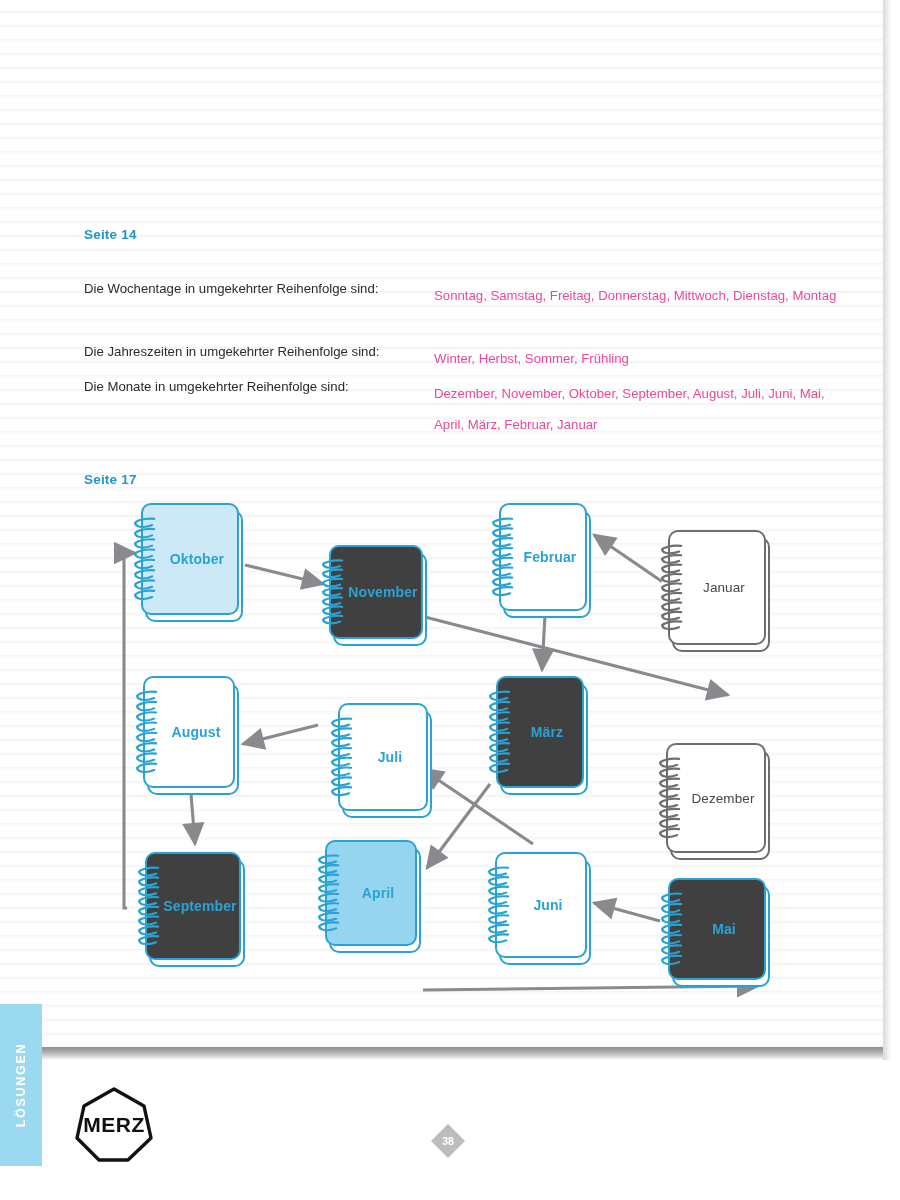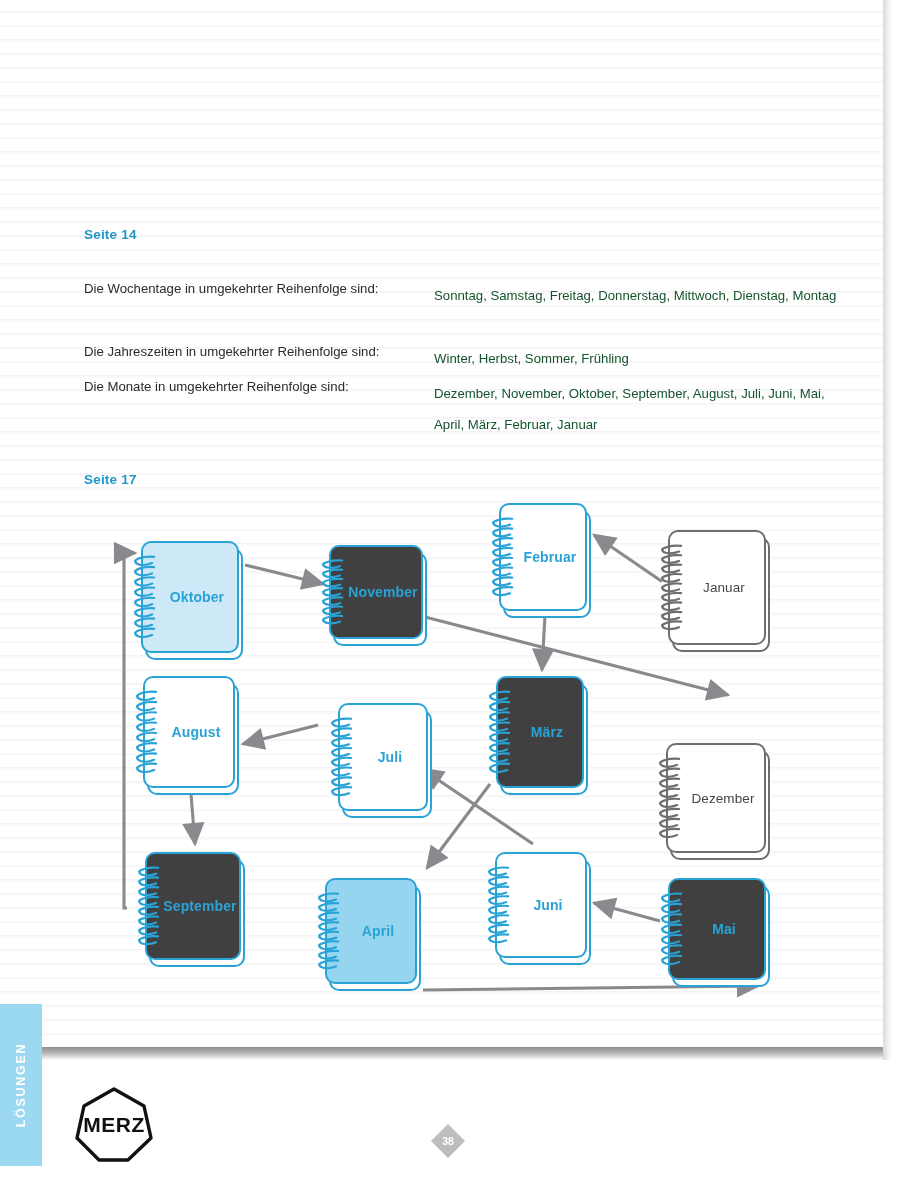--- a/index.html
+++ b/index.html
@@ -56,21 +56,21 @@
   #head-seite17{left:84px;top:472px;}
 
   
   .qa-row{position:absolute;left:84px;width:760px;}
   .qa-q{
     position:absolute;left:0;top:0;width:350px;
     color:#2b2b2b;font-size:13.2px;line-height:16px;
   }
   .qa-a{
     position:absolute;left:350px;top:0;width:410px;
-    color:#14532d;font-size:13.2px;line-height:30.5px;
+    color:#ec4899;font-size:13.2px;line-height:30.5px;
   }
   #qa-0{top:281px;}
   #qa-1{top:344px;}
   #qa-2{top:379px;}
 
   
   #diagram{position:absolute;left:0;top:0;width:883px;height:1047px;}
   #arrow-layer{position:absolute;left:0;top:0;width:883px;height:1047px;z-index:5;}
 
   
@@ -170,21 +170,21 @@
           <path d="M545,615 L542,670"></path>
           <path d="M490,784 L427,868"></path>
           <path d="M423,990 L758,986"></path>
           <path d="M660,921 L594,903"></path>
           <path d="M533,844 L422,769"></path>
           <path d="M318,725 L243,744"></path>
           <path d="M191,794 L195,844"></path>
           <path d="M127,908 L124,908 L124,553 L135,553"></path>
         </g>
     </svg>
-  <div class="nb fill-mid" style="left: 141px; top: 503px; width: 98px; height: 112px; margin-top: 38px;">
+  <div class="nb fill-mid" style="left: 141px; top: 503px; width: 98px; height: 112px;">
         <div class="shadow-sheet"></div>
         <div class="sheet">
           <span class="label">Oktober</span>
         </div>
         <div class="spiral">
           <svg viewBox="0 0 30 112" preserveAspectRatio="none" xmlns="http://www.w3.org/2000/svg">
             <path d="M22,9.20
                   C 11,7.76 2.5,12.80
                     3.2,14.00
                   C 3.9,19.52 13,20.00
@@ -620,21 +620,21 @@
                   C 3.9,88.04 13,88.50
                     20,85.05" fill="none" stroke="#29a3d6" stroke-width="2.5" stroke-linecap="round"></path>
             <path d="M22,89.65
                   C 11,88.27 2.5,93.10
                     3.2,94.25
                   C 3.9,99.54 13,100.00
                     20,96.55" fill="none" stroke="#29a3d6" stroke-width="2.5" stroke-linecap="round"></path>
           </svg>
         </div>
       </div>
-      <div class="nb fill-strong" style="left: 325px; top: 878px; width: 92px; height: 106px;">
+      <div class="nb fill-strong" style="left: 325px; top: 840px; width: 92px; height: 106px;">
         <div class="shadow-sheet"></div>
         <div class="sheet">
           <span class="label">April</span>
         </div>
         <div class="spiral">
           <svg viewBox="0 0 30 106" preserveAspectRatio="none" xmlns="http://www.w3.org/2000/svg">
             <path d="M22,9.13
                   C 11,7.77 2.5,12.50
                     3.2,13.63
                   C 3.9,18.80 13,19.25

